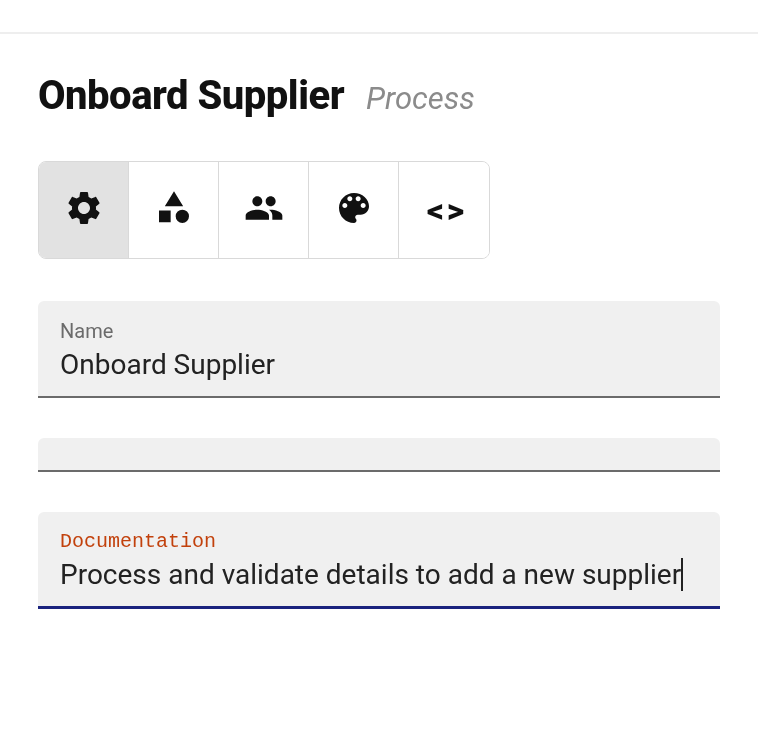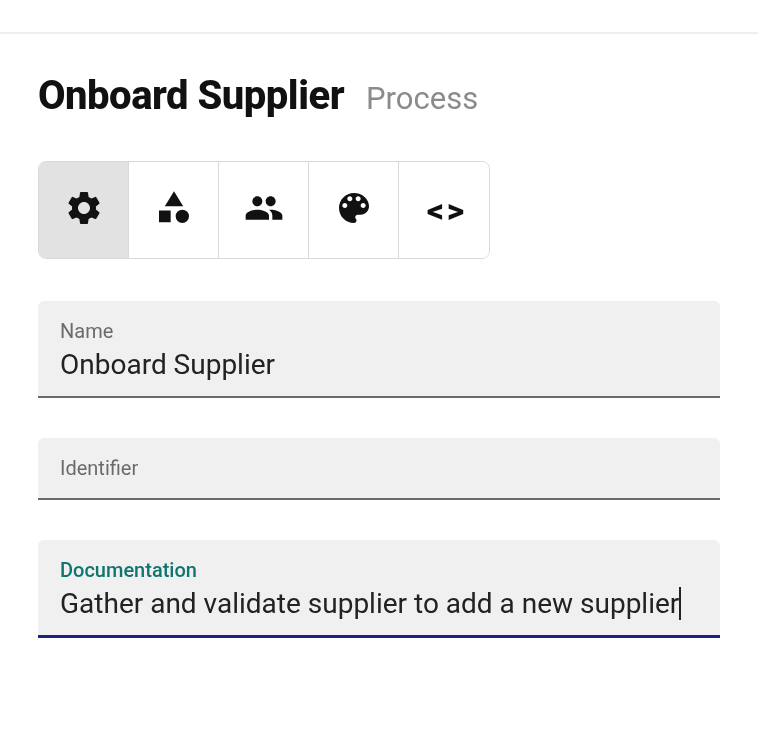--- a/index.html
+++ b/index.html
@@ -24,20 +24,21 @@
     .header .title {
       font-size: 40px;
       font-weight: 800;
       letter-spacing: -0.5px;
       color: #111;
     }
     .header .subtitle {
       font-size: 31px;
       font-weight: 400;
       color: #8b8b8b;
+      font-style: italic;
     }
     .tabs {
       display: inline-flex;
       border: 1px solid #d9d9d9;
       border-radius: 8px;
       overflow: hidden;
       margin-bottom: 42px;
       background: #fff;
     }
     .tab {
@@ -72,22 +73,23 @@
     .field.focused {
       border-bottom: 3px solid #1a237e;
     }
     .field .label {
       font-size: 20px;
       color: #6b6b6b;
       margin-bottom: 4px;
       font-weight: 400;
     }
     .field.focused .label {
-      color: #0f766e;
+      color: #c2410c;
       font-weight: 500;
+      font-family: Liberation Mono, monospace;
     }
     .field .value {
       font-size: 28px;
       color: #222;
       font-weight: 400;
       line-height: 1.25;
       outline: none;
       border: none;
       background: transparent;
       width: 100%;
@@ -137,21 +139,20 @@
       <span class="codelabel">&lt; &gt;</span>
     </div>
   </div>
 
   <div class="field">
     <div class="label">Name</div>
     <div class="value">Onboard Supplier</div>
   </div>
 
   <div class="field">
-    <div class="label">Identifier</div>
   </div>
 
   <div class="field focused">
     <div class="label">Documentation</div>
-    <div><span class="value caret">Gather and validate supplier to add a new supplier</span></div>
+    <div><span class="value caret">Process and validate details to add a new supplier</span></div>
   </div>
 
 </div>
 
 </body></html>

